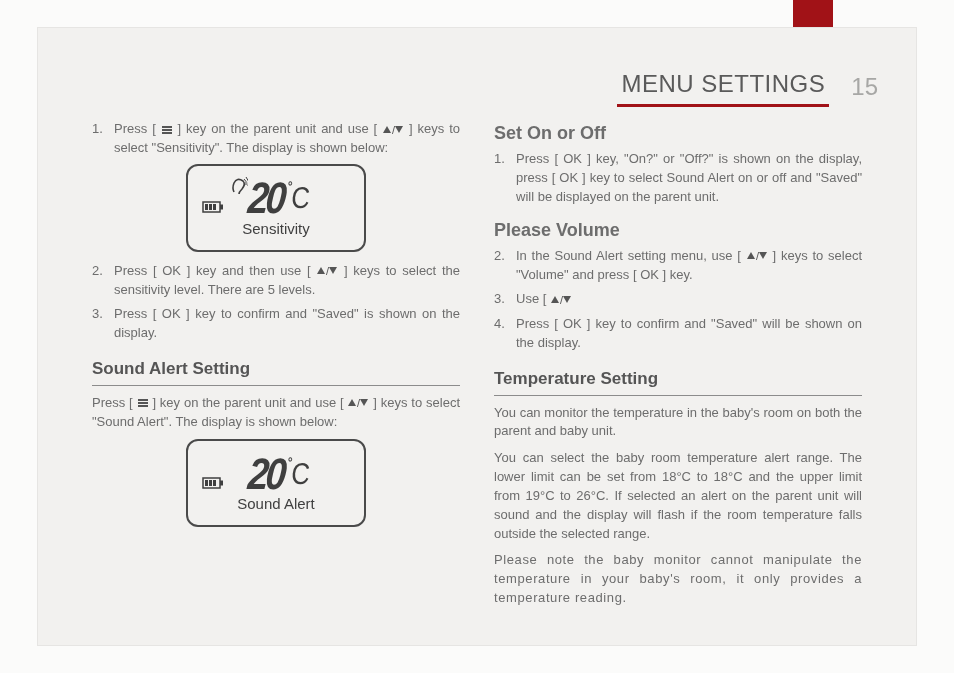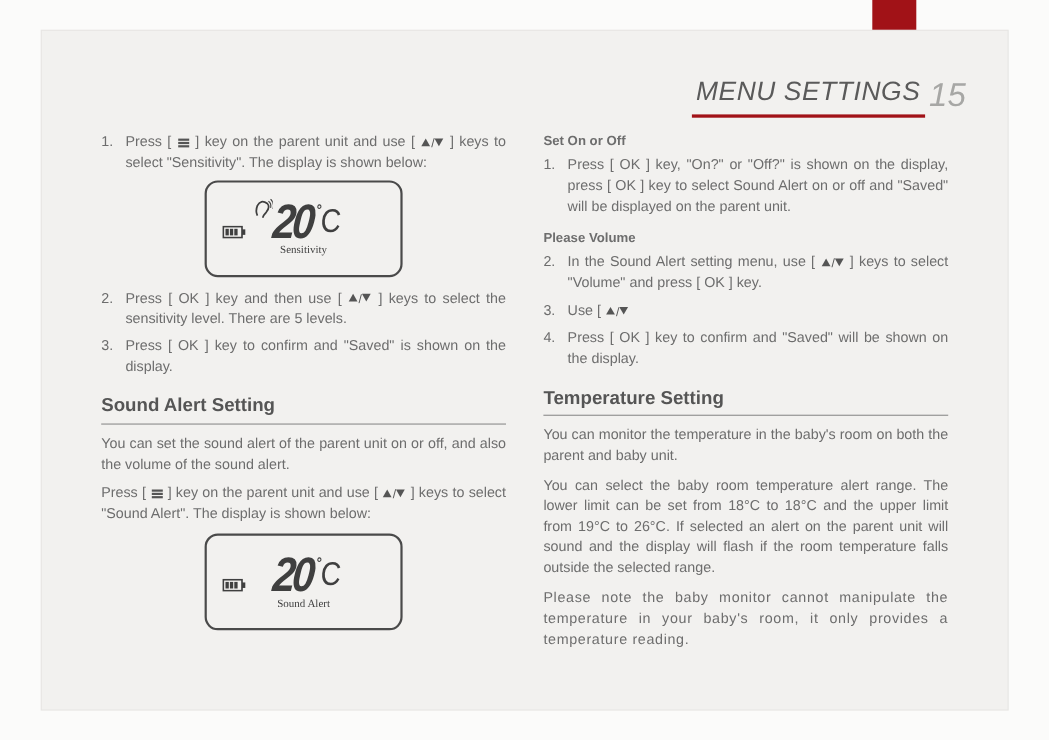--- a/index.html
+++ b/index.html
@@ -32,33 +32,32 @@
   }
   .header {
     position: absolute;
     top: 38px;
     left: 38px;
     right: 38px;
     height: 42px;
     display: flex;
     justify-content: flex-end;
     align-items: center;
-    gap: 4px;
-    font-style: italic;
+    gap: 22px;
   }
   .header-title {
     color: #5a5a5a;
     font-size: 24px;
     letter-spacing: 0.5px;
     border-bottom: 3px solid #a11217;
     padding: 0 4px 2px 4px;
   }
   .header-page {
     color: #a7a7a5;
-    font-size: 30px;
+    font-size: 24px;
     font-weight: 400;
   }
   .columns {
     position: absolute;
     top: 92px;
     left: 54px;
     right: 54px;
     bottom: 30px;
     display: flex;
     gap: 34px;
@@ -67,21 +66,21 @@
   h2.section {
     color: #555;
     font-size: 17px;
     font-weight: bold;
     border-bottom: 1px solid #8c8c8c;
     padding-bottom: 3px;
     margin: 14px 0 8px 0;
   }
   h3.sub {
     color: #6d6d6d;
-    font-size: 12px;
+    font-size: 18px;
     font-weight: bold;
     margin: 10px 0 4px 0;
   }
   p { margin: 0 0 8px 0; text-align: justify; }
   ol { list-style: none; padding: 0; margin: 0; }
   ol > li {
     display: flex;
     margin-bottom: 6px;
     text-align: justify;
   }
@@ -138,22 +137,22 @@
     letter-spacing: -4px;
     transform: scaleX(0.85) skewX(-6deg);
     line-height: 0.9;
     display: flex;
     align-items: flex-start;
     margin-left: 6px;
   }
   .lcd-temp .deg { font-size: 14px; font-style: normal; transform: none; margin: 2px 0 0 4px; letter-spacing: 0; }
   .lcd-temp .c { font-size: 30px; font-style: normal; font-family: Arial; font-weight: normal; transform: none; margin: 6px 0 0 0; letter-spacing: 0;}
   .lcd-label {
-    font-family: Liberation Serif, serif;
-    font-size: 10px;
+    font-family: Liberation Sans, sans-serif;
+    font-size: 15px;
     color: #3f3f3f;
     letter-spacing: 0px;
     margin-top: 0px;
   }
 </style>
 </head>
 <body>
 
 <div class="red-block"></div>
 
@@ -222,21 +221,20 @@
           </span>
         </li>
         <li>
           <span class="num">3.</span>
           <span class="txt">Press [ OK ] key to confirm and "Saved" is shown on the display.</span>
         </li>
       </ol>
 
       <h2 class="section">Sound Alert Setting</h2>
 
-      <p>You can set the sound alert of the parent unit on or off, and also the volume of the sound alert.</p>
       <p>
         <span>Press [ </span><span class="inline-icon"><svg width="12" height="10">
               <rect x="1" y="1" width="10" height="2" fill="#555"></rect>
               <rect x="1" y="4" width="10" height="2" fill="#555"></rect>
               <rect x="1" y="7" width="10" height="2" fill="#555"></rect>
             </svg></span><span> ] key on the parent unit and use [ </span><span class="inline-icon"><svg width="22" height="10">
               <polygon points="5,1 9,8 1,8" fill="#555"></polygon>
               <text x="10" y="9" font-size="11" fill="#555">/</text>
               <polygon points="17,8 21,1 13,1" fill="#555"></polygon>
             </svg></span><span> ] keys to select "Sound Alert". The display is shown below:</span>

